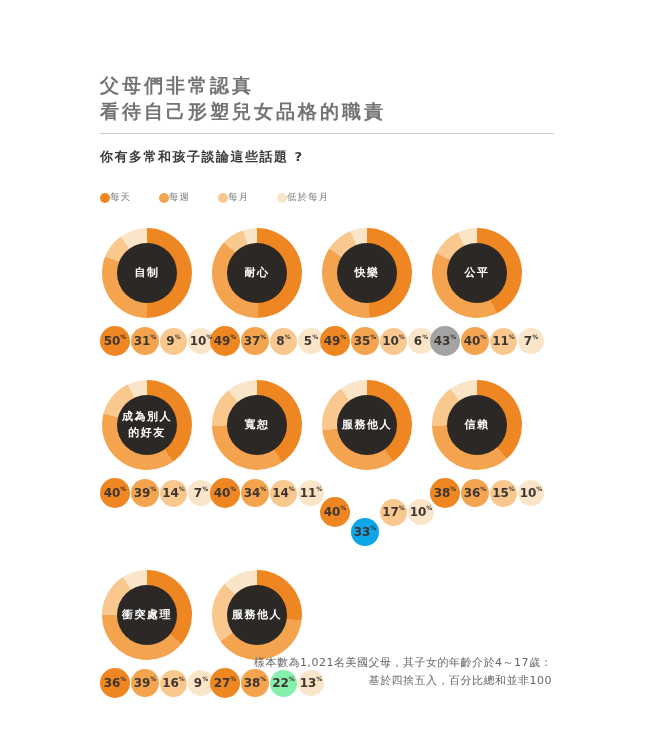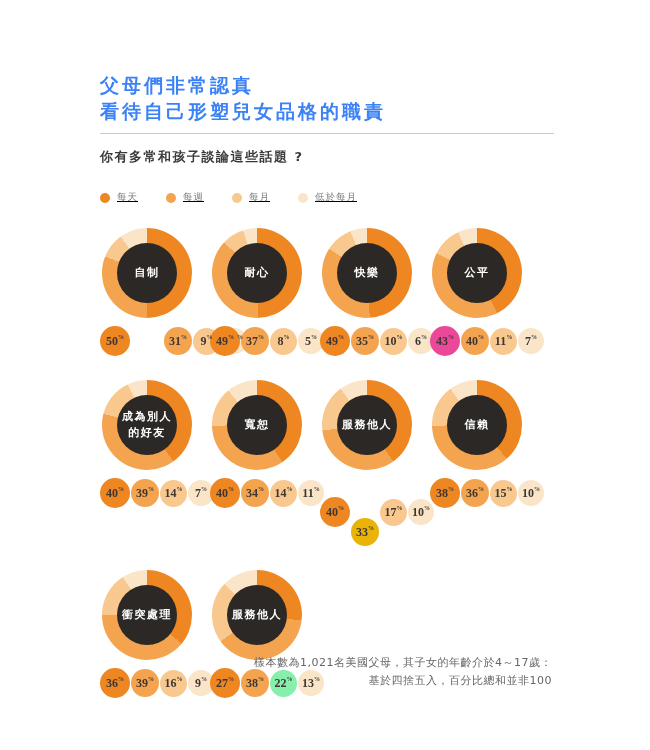--- a/index.html
+++ b/index.html
@@ -3,35 +3,35 @@
 <meta charset="utf-8">
 <style>
   html,body{margin:0;padding:0;}
   body{
     width:650px;height:750px;position:relative;background:#ffffff;
     font-family:"DejaVu Sans","Liberation Sans",sans-serif;
     overflow:hidden;
   }
   .content{position:absolute;left:100px;top:72px;width:454px;}
   .title{
-    margin:0;color:#3b82f6;font-size:19px;font-weight:bold;
+    margin:0;color:#737373;font-size:19px;font-weight:bold;
     letter-spacing:3px;line-height:26px;
   }
   .divider{border:none;border-top:1px solid #cccccc;margin:9px 0 0 0;}
   .question{
     margin-top:14px;font-size:13px;font-weight:bold;color:#3A3A3A;
     letter-spacing:1.5px;
   }
   .legend{display:flex;align-items:center;gap:28px;margin-top:25px;}
-  .legend-item{display:flex;align-items:center;gap:7px;text-decoration:underline;}
+  .legend-item{display:flex;align-items:center;}
   .dot{width:10px;height:10px;border-radius:50%;flex:0 0 auto;}
   .legend-label{font-size:9.5px;color:#7B7B7B;letter-spacing:1px;white-space:nowrap;}
   .grid{
     display:grid;grid-template-columns:repeat(4,110px);
-    margin-top:24px;row-gap:24px;font-family:Liberation Serif, serif;
+    margin-top:24px;row-gap:24px;
   }
   .card{display:flex;flex-direction:column;align-items:flex-start;}
   .donut{width:90px;height:90px;border-radius:50%;position:relative;margin-left:2px;}
   .hole{
     position:absolute;inset:15px;border-radius:50%;background:#2B2826;
     color:#ffffff;display:flex;align-items:center;justify-content:center;
     text-align:center;font-size:11px;font-weight:bold;letter-spacing:1.5px;
     line-height:1.45;
   }
   .bubbles{display:flex;align-items:center;gap:1px;margin-top:8px;}
@@ -85,21 +85,21 @@
     <div class="donut" style="background: conic-gradient(rgb(238, 134, 34) 0%, rgb(238, 134, 34) 50%, rgb(244, 164, 79) 50%, rgb(244, 164, 79) 81%, rgb(248, 200, 143) 81%, rgb(248, 200, 143) 90%, rgb(250, 229, 201) 90%, rgb(250, 229, 201) 100%);">
       <div class="hole">
         <span class="donut-label">自制</span>
       </div>
     </div>
     <div class="bubbles">
           <span class="bubble b0" style="background: rgb(238, 134, 34);">
             <span class="num">50</span>
             <span class="unit">%</span>
           </span>
-          <span class="bubble b1" style="background: rgb(244, 164, 79); margin-left: 33px;">
+          <span class="bubble b1" style="background: rgb(244, 164, 79);">
             <span class="num">31</span>
             <span class="unit">%</span>
           </span>
           <span class="bubble b2" style="background: rgb(248, 200, 143);">
             <span class="num">9</span>
             <span class="unit">%</span>
           </span>
           <span class="bubble b3" style="background: rgb(250, 229, 201);">
             <span class="num">10</span>
             <span class="unit">%</span>
@@ -156,21 +156,21 @@
           </span>
         </div>
   </div>
       <div class="card">
     <div class="donut" style="background: conic-gradient(rgb(238, 134, 34) 0%, rgb(238, 134, 34) 42.5743%, rgb(244, 164, 79) 42.5743%, rgb(244, 164, 79) 82.1782%, rgb(248, 200, 143) 82.1782%, rgb(248, 200, 143) 93.0693%, rgb(250, 229, 201) 93.0693%, rgb(250, 229, 201) 100%);">
       <div class="hole">
         <span class="donut-label">公平</span>
       </div>
     </div>
     <div class="bubbles">
-          <span class="bubble b0" style="background: #ec4899;">
+          <span class="bubble b0" style="background: #a3a3a3;">
             <span class="num">43</span>
             <span class="unit">%</span>
           </span>
           <span class="bubble b1" style="background: rgb(244, 164, 79);">
             <span class="num">40</span>
             <span class="unit">%</span>
           </span>
           <span class="bubble b2" style="background: rgb(248, 200, 143);">
             <span class="num">11</span>
             <span class="unit">%</span>
@@ -235,21 +235,21 @@
     <div class="donut" style="background: conic-gradient(rgb(238, 134, 34) 0%, rgb(238, 134, 34) 40%, rgb(244, 164, 79) 40%, rgb(244, 164, 79) 73%, rgb(248, 200, 143) 73%, rgb(248, 200, 143) 90%, rgb(250, 229, 201) 90%, rgb(250, 229, 201) 100%);">
       <div class="hole">
         <span class="donut-label">服務他人</span>
       </div>
     </div>
     <div class="bubbles">
           <span class="bubble b0" style="background: rgb(238, 134, 34);">
             <span class="num">40</span>
             <span class="unit">%</span>
           </span>
-          <span class="bubble b1" style="background: #eab308; margin-top: 40px;">
+          <span class="bubble b1" style="background: #0ea5e9; margin-top: 40px;">
             <span class="num">33</span>
             <span class="unit">%</span>
           </span>
           <span class="bubble b2" style="background: rgb(248, 200, 143); text-align: right;">
             <span class="num">17</span>
             <span class="unit">%</span>
           </span>
           <span class="bubble b3" style="background: rgb(250, 229, 201);">
             <span class="num">10</span>
             <span class="unit">%</span>

